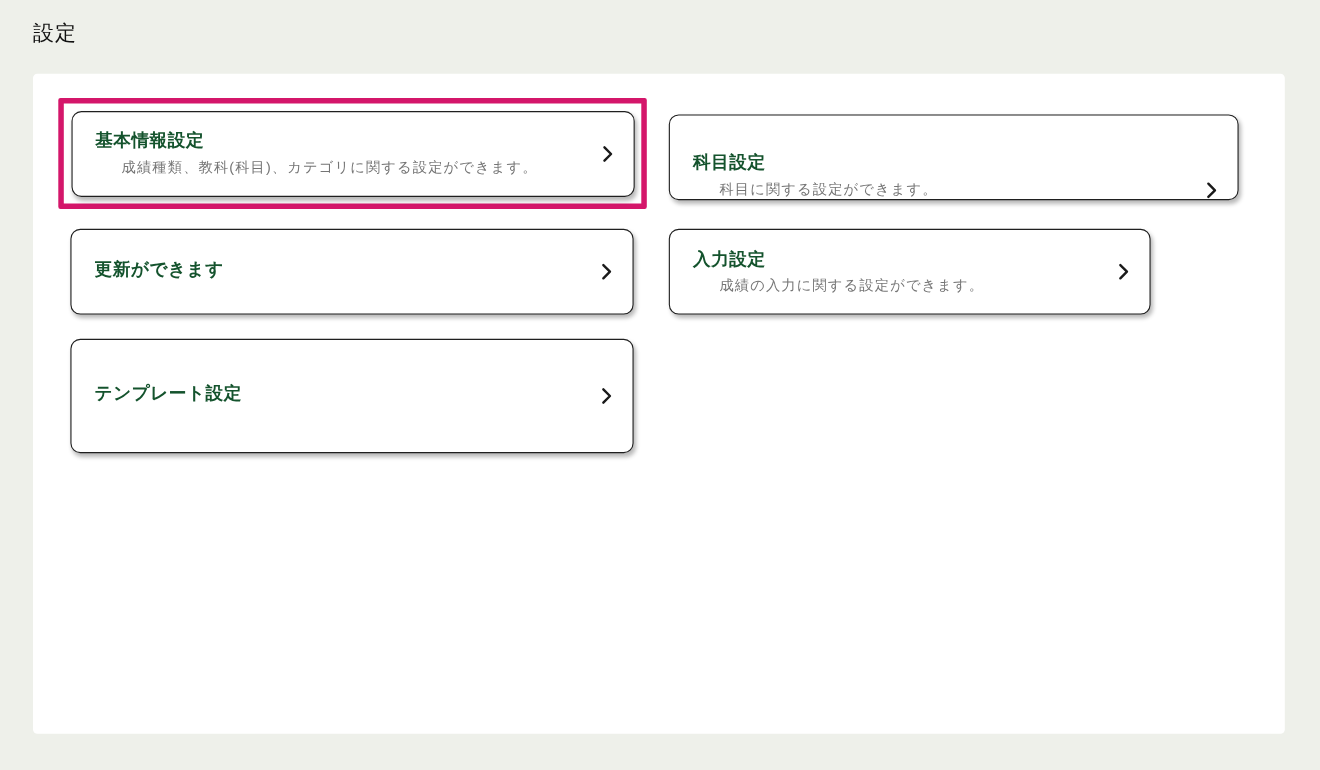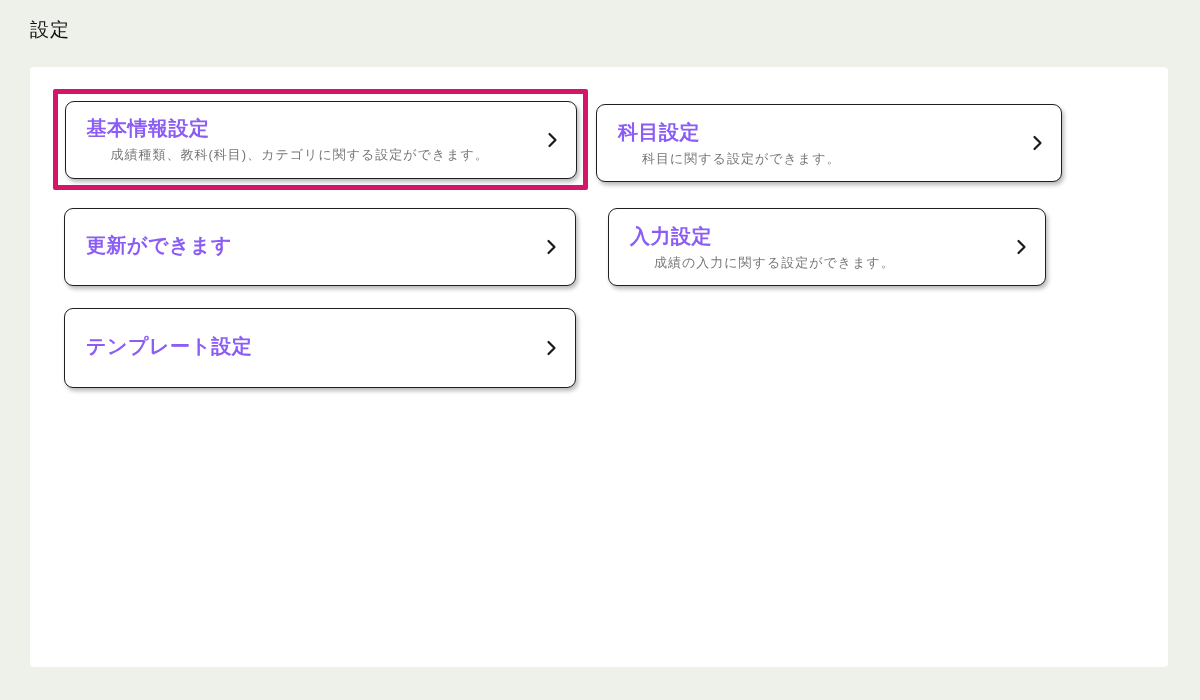--- a/index.html
+++ b/index.html
@@ -31,36 +31,36 @@
     border:1px solid #1f1f1f;
     border-radius:9px;
     box-shadow:2px 3px 4px rgba(0,0,0,0.28);
     display:flex; align-items:center;
     padding:0 18px 0 21px;
     cursor:pointer;
   }
   .card-abs { position:absolute; }
   .card-text { flex:1; min-width:0; }
   .card-title {
-    font-size:20px; font-weight:bold; color:#8b5cf6;
+    font-size:16px; font-weight:bold; color:#14532d;
     margin-bottom:4px; letter-spacing:0.5px;
   }
   .card-desc {
     font-size:13px; color:#757575; letter-spacing:1px;margin-left:24px;
   }
   .chevron {
     flex:0 0 auto; margin-left:12px;
     display:flex; align-items:center;
   }
   
   #card-1 { width:512px; height:78px; }
-  #card-2 { left:566px; top:37px;  width:466px; height:78px; }
+  #card-2 { left:578px; top:37px;  width:518px; height:78px;align-items:flex-end; }
   #card-3 { left:34px;  top:141px; width:512px; height:78px; }
   #card-4 { left:578px; top:141px; width:438px; height:78px; }
-  #card-5 { left:34px;  top:241px; width:512px; height:80px; }
+  #card-5 { left:34px;  top:241px; width:512px; height:104px; }
 </style>
 </head>
 <body>
 
 <h1 class="page-title">設定</h1>
 
 <div class="panel">
 
   <div class="highlight-box">
     <div class="card card-basic" id="card-1">

